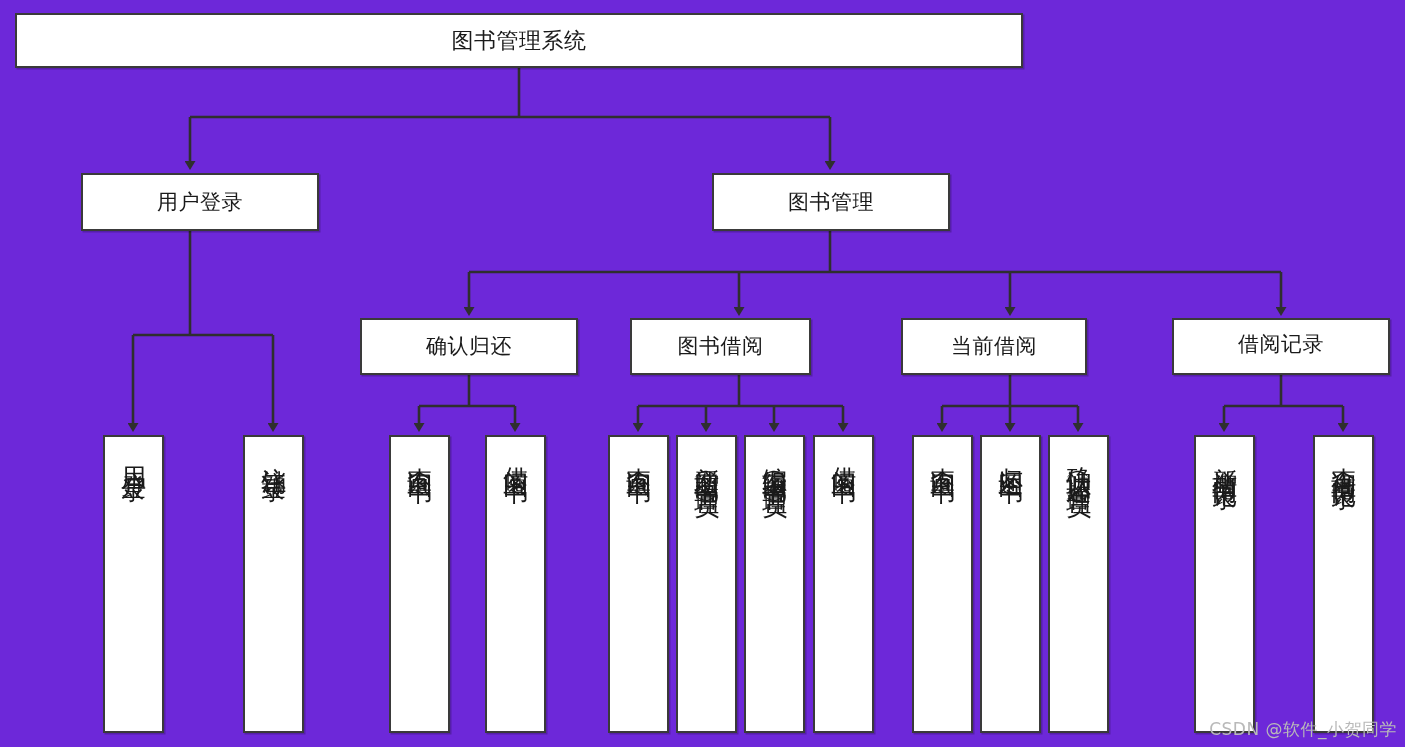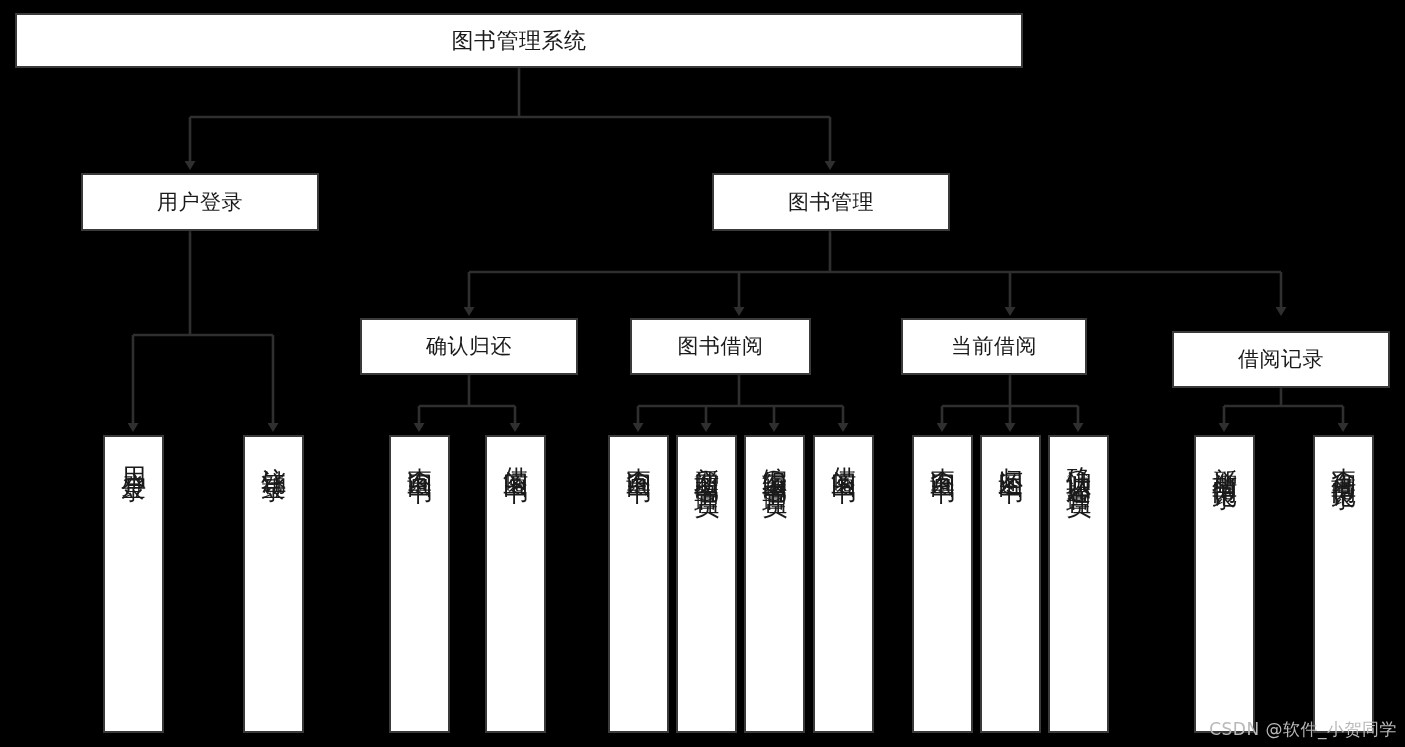--- a/index.html
+++ b/index.html
@@ -7,21 +7,21 @@
     padding: 0;
     background: #ffffff;
   }
   body {
     font-family: "DejaVu Sans", "Liberation Sans", sans-serif;
   }
   #canvas {
     position: relative;
     width: 1405px;
     height: 747px;
-    background: #000000;
+    background: #6d28d9;
     overflow: hidden;
   }
   svg.edges {
     position: absolute;
     left: 0;
     top: 0;
     width: 1405px;
     height: 747px;
     pointer-events: none;
   }
@@ -139,21 +139,21 @@
 
   <div class="node horiz" style="left:360px; top:318px; width:218px; height:57px;">
     <span class="label">确认归还</span>
   </div>
   <div class="node horiz" style="left:630px; top:318px; width:181px; height:57px;">
     <span class="label">图书借阅</span>
   </div>
   <div class="node horiz" style="left:901px; top:318px; width:186px; height:57px;">
     <span class="label">当前借阅</span>
   </div>
-  <div class="node horiz" style="left:1172px; top:331px; width:218px; height:57px;">
+  <div class="node horiz" style="left:1172px; top:318px; width:218px; height:57px;font-family:Liberation Mono, monospace;">
     <span class="label">借阅记录</span>
   </div>
 
   <div class="node vert" style="left:103px; top:435px; width:61px; height:298px;">
     <span class="label">用户登录</span>
   </div>
   <div class="node vert" style="left:243px; top:435px; width:61px; height:298px;">
     <span class="label">注销登录</span>
   </div>
 

